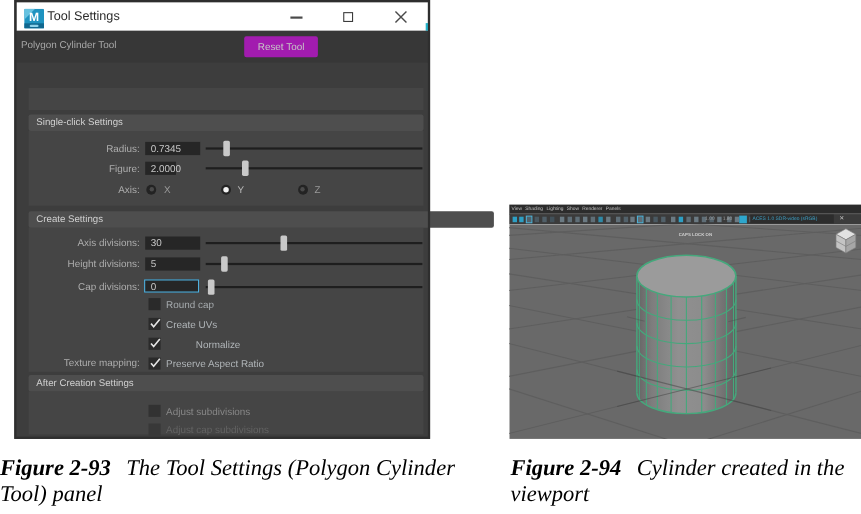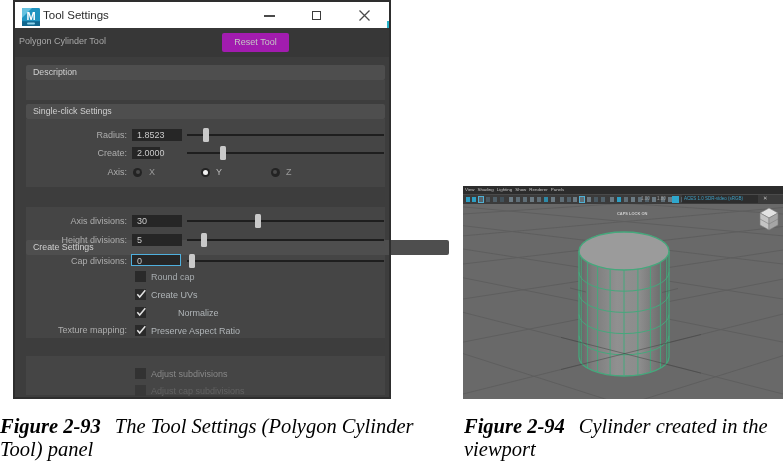--- a/index.html
+++ b/index.html
@@ -21,51 +21,48 @@
 <div style="position:absolute;left:299px;top:10.5px;width:9px;height:9px;border:1.6px solid #3c3c3c;"></div>
 <svg style="position:absolute;left:345px;top:9px;" width="13" height="13" viewBox="0 0 13 13">
       <path d="M1.5,1.5 L11.5,11.5 M11.5,1.5 L1.5,11.5" stroke="#4a4a4a" stroke-width="1.3"></path>
     </svg>
 <div style="position:absolute;left:374px;top:21px;width:3px;height:7px;background:#23b2c9;"></div>
 <div style="position:absolute;left:2px;top:28px;width:374px;height:29px;background:#373737;"></div>
 <div style="position:absolute;left:6px;top:36px;font-size:9px;color:#a8a8a8;">Polygon Cylinder Tool</div>
 <div style="position:absolute;left:209px;top:33px;width:67px;height:19px;background:#a21caf;border-radius:2px;text-align:center;font-size:9px;line-height:19px;color:#c6c6c6;">Reset Tool</div>
 <div style="position:absolute;left:2px;top:57px;width:374px;height:340px;background:#3d3d3d;"></div>
 <div style="position:absolute;left:13px;top:80px;width:359px;height:20px;background:#454545;"></div>
-<div style="position:absolute;left:13px;top:65px;width:359px;height:15px;background:#4e4e4e;border-radius:2px;">
-      <span style="position:absolute;left:7px;top:1px;font-size:8.8px;line-height:13px;color:#d0d0d0;">Description</span>
-    </div>
 <div style="position:absolute;left:13px;top:119px;width:359px;height:68px;background:#454545;"></div>
 <div style="position:absolute;left:13px;top:104px;width:359px;height:15px;background:#4e4e4e;border-radius:2px;">
       <span style="position:absolute;left:7px;top:1px;font-size:8.8px;line-height:13px;color:#d0d0d0;">Single-click Settings</span>
     </div>
 <div style="position:absolute;left:13px;top:129px;width:101px;text-align:right;font-size:9px;color:#adadad;line-height:13px;">Radius:</div>
 <div style="position:absolute;left:119px;top:129px;width:50px;height:12px;background:#262626;">
-      <span style="position:absolute;left:5px;top:0px;font-size:9px;line-height:12px;color:#c9c9c9;">1.8523</span>
+      <span style="position:absolute;left:5px;top:0px;font-size:9px;line-height:12px;color:#c9c9c9;">0.7345</span>
     </div>
 <div style="position:absolute;left:174px;top:134px;width:197px;height:2px;background:#1e1e1e;"></div>
     <div style="position:absolute;left:190px;top:128px;width:6px;height:14px;background:#c9c9c9;border-radius:1.5px;"></div>
-<div style="position:absolute;left:13px;top:147px;width:101px;text-align:right;font-size:9px;color:#adadad;line-height:13px;">Create:</div>
+<div style="position:absolute;left:13px;top:147px;width:101px;text-align:right;font-size:9px;color:#adadad;line-height:13px;">Figure:</div>
 <div style="position:absolute;left:119px;top:147px;width:28px;height:12px;background:#262626;">
       <span style="position:absolute;left:5px;top:0px;font-size:9px;line-height:12px;color:#c9c9c9;">2.0000</span>
     </div>
 <div style="position:absolute;left:174px;top:152px;width:197px;height:2px;background:#1e1e1e;"></div>
     <div style="position:absolute;left:207px;top:146px;width:6px;height:14px;background:#c9c9c9;border-radius:1.5px;"></div>
 <div style="position:absolute;left:13px;top:166px;width:101px;text-align:right;font-size:9px;color:#adadad;line-height:13px;">Axis:</div>
 <div style="position:absolute;left:120.0px;top:167.5px;width:9px;height:9px;border-radius:50%;background:#232323;"></div>
     <div style="position:absolute;left:122.5px;top:170px;width:4px;height:4px;border-radius:50%;background:#4a4a4a;"></div>
 <div style="position:absolute;left:136px;top:166px;font-size:9px;color:#9a9a9a;line-height:13px;">X</div>
 <div style="position:absolute;left:187.5px;top:167.5px;width:9px;height:9px;border-radius:50%;background:#232323;"></div>
     <div style="position:absolute;left:189.5px;top:169.5px;width:5px;height:5px;border-radius:50%;background:#f2f2f2;"></div>
 <div style="position:absolute;left:203px;top:166px;font-size:9px;color:#b8b8b8;line-height:13px;">Y</div>
 <div style="position:absolute;left:257.5px;top:167.5px;width:9px;height:9px;border-radius:50%;background:#232323;"></div>
     <div style="position:absolute;left:260px;top:170px;width:4px;height:4px;border-radius:50%;background:#4a4a4a;"></div>
 <div style="position:absolute;left:273px;top:166px;font-size:9px;color:#9a9a9a;line-height:13px;">Z</div>
 <div style="position:absolute;left:13px;top:207px;width:359px;height:131px;background:#454545;"></div>
-<div style="position:absolute;left:13px;top:192px;width:423px;height:15px;background:#4e4e4e;border-radius:2px;margin-top:48px;">
+<div style="position:absolute;left:13px;top:192px;width:423px;height:15px;background:#4e4e4e;border-radius:2px;">
       <span style="position:absolute;left:7px;top:1px;font-size:8.8px;line-height:13px;color:#d0d0d0;">Create Settings</span>
     </div>
 <div style="position:absolute;left:13px;top:215px;width:101px;text-align:right;font-size:9px;color:#adadad;line-height:13px;">Axis divisions:</div>
 <div style="position:absolute;left:119px;top:215px;width:50px;height:12px;background:#262626;">
       <span style="position:absolute;left:5px;top:0px;font-size:9px;line-height:12px;color:#c9c9c9;">30</span>
     </div>
 <div style="position:absolute;left:174px;top:220px;width:197px;height:2px;background:#1e1e1e;"></div>
     <div style="position:absolute;left:242px;top:214px;width:6px;height:14px;background:#c9c9c9;border-radius:1.5px;"></div>
 <div style="position:absolute;left:13px;top:234px;width:101px;text-align:right;font-size:9px;color:#adadad;line-height:13px;">Height divisions:</div>
 <div style="position:absolute;left:119px;top:234px;width:50px;height:12px;background:#262626;">
@@ -91,20 +88,23 @@
     <svg style="position:absolute;left:122px;top:306px;" width="12" height="12" viewBox="0 0 12 12">
       <path d="M2.3,6.2 L4.7,9 L10.3,2.2" stroke="#e2e2e2" stroke-width="1.5" fill="none"></path>
     </svg>
 <div style="position:absolute;left:138px;top:307px;font-size:9px;color:#b0b5b8;line-height:12px;padding-left:27px;">Normalize</div>
 <div style="position:absolute;left:122px;top:325px;width:11px;height:11px;background:#2a2a2a;"></div>
     <svg style="position:absolute;left:122px;top:324px;" width="12" height="12" viewBox="0 0 12 12">
       <path d="M2.3,6.2 L4.7,9 L10.3,2.2" stroke="#e2e2e2" stroke-width="1.5" fill="none"></path>
     </svg>
 <div style="position:absolute;left:138px;top:325px;font-size:9px;color:#b0b5b8;line-height:12px;">Preserve Aspect Ratio</div>
 <div style="position:absolute;left:13px;top:356px;width:359px;height:39px;background:#454545;"></div>
+<div style="position:absolute;left:13px;top:341px;width:359px;height:15px;background:#4e4e4e;border-radius:2px;">
+      <span style="position:absolute;left:7px;top:1px;font-size:8.8px;line-height:13px;color:#d0d0d0;">After Creation Settings</span>
+    </div>
 <div style="position:absolute;left:122px;top:368px;width:11px;height:11px;background:#323232;"></div>
 <div style="position:absolute;left:138px;top:368px;font-size:9px;color:#888888;line-height:12px;">Adjust subdivisions</div>
 <div style="position:absolute;left:122px;top:385px;width:11px;height:11px;background:#383838;"></div>
 <div style="position:absolute;left:138px;top:385px;font-size:9px;color:#626262;line-height:12px;">Adjust cap subdivisions</div>
 <div style="position:absolute;left:0;top:0;width:378px;height:399px;border:2px solid #2e2e2e;pointer-events:none;"></div>
 </div>
 <div style="position:absolute;left:463px;top:186px;width:320px;height:8px;background:#2c2c2c;"></div>
 <div style="position:absolute;left:465px;top:187px;font-size:10px;color:#c2c2c2;transform:scale(.44);transform-origin:0 0;white-space:nowrap;"><span style="margin-right:7px;">View</span><span style="margin-right:7px;">Shading</span><span style="margin-right:7px;">Lighting</span><span style="margin-right:7px;">Show</span><span style="margin-right:7px;">Renderer</span><span>Panels</span></div>
 <div style="position:absolute;left:463px;top:194px;width:320px;height:10px;background:#3b3b3b;border-top:1px solid #4a4a4a;"></div>
 <div style="position:absolute;left:465.5px;top:196.5px;width:4px;height:5px;background:#2d9fc4;"></div>

